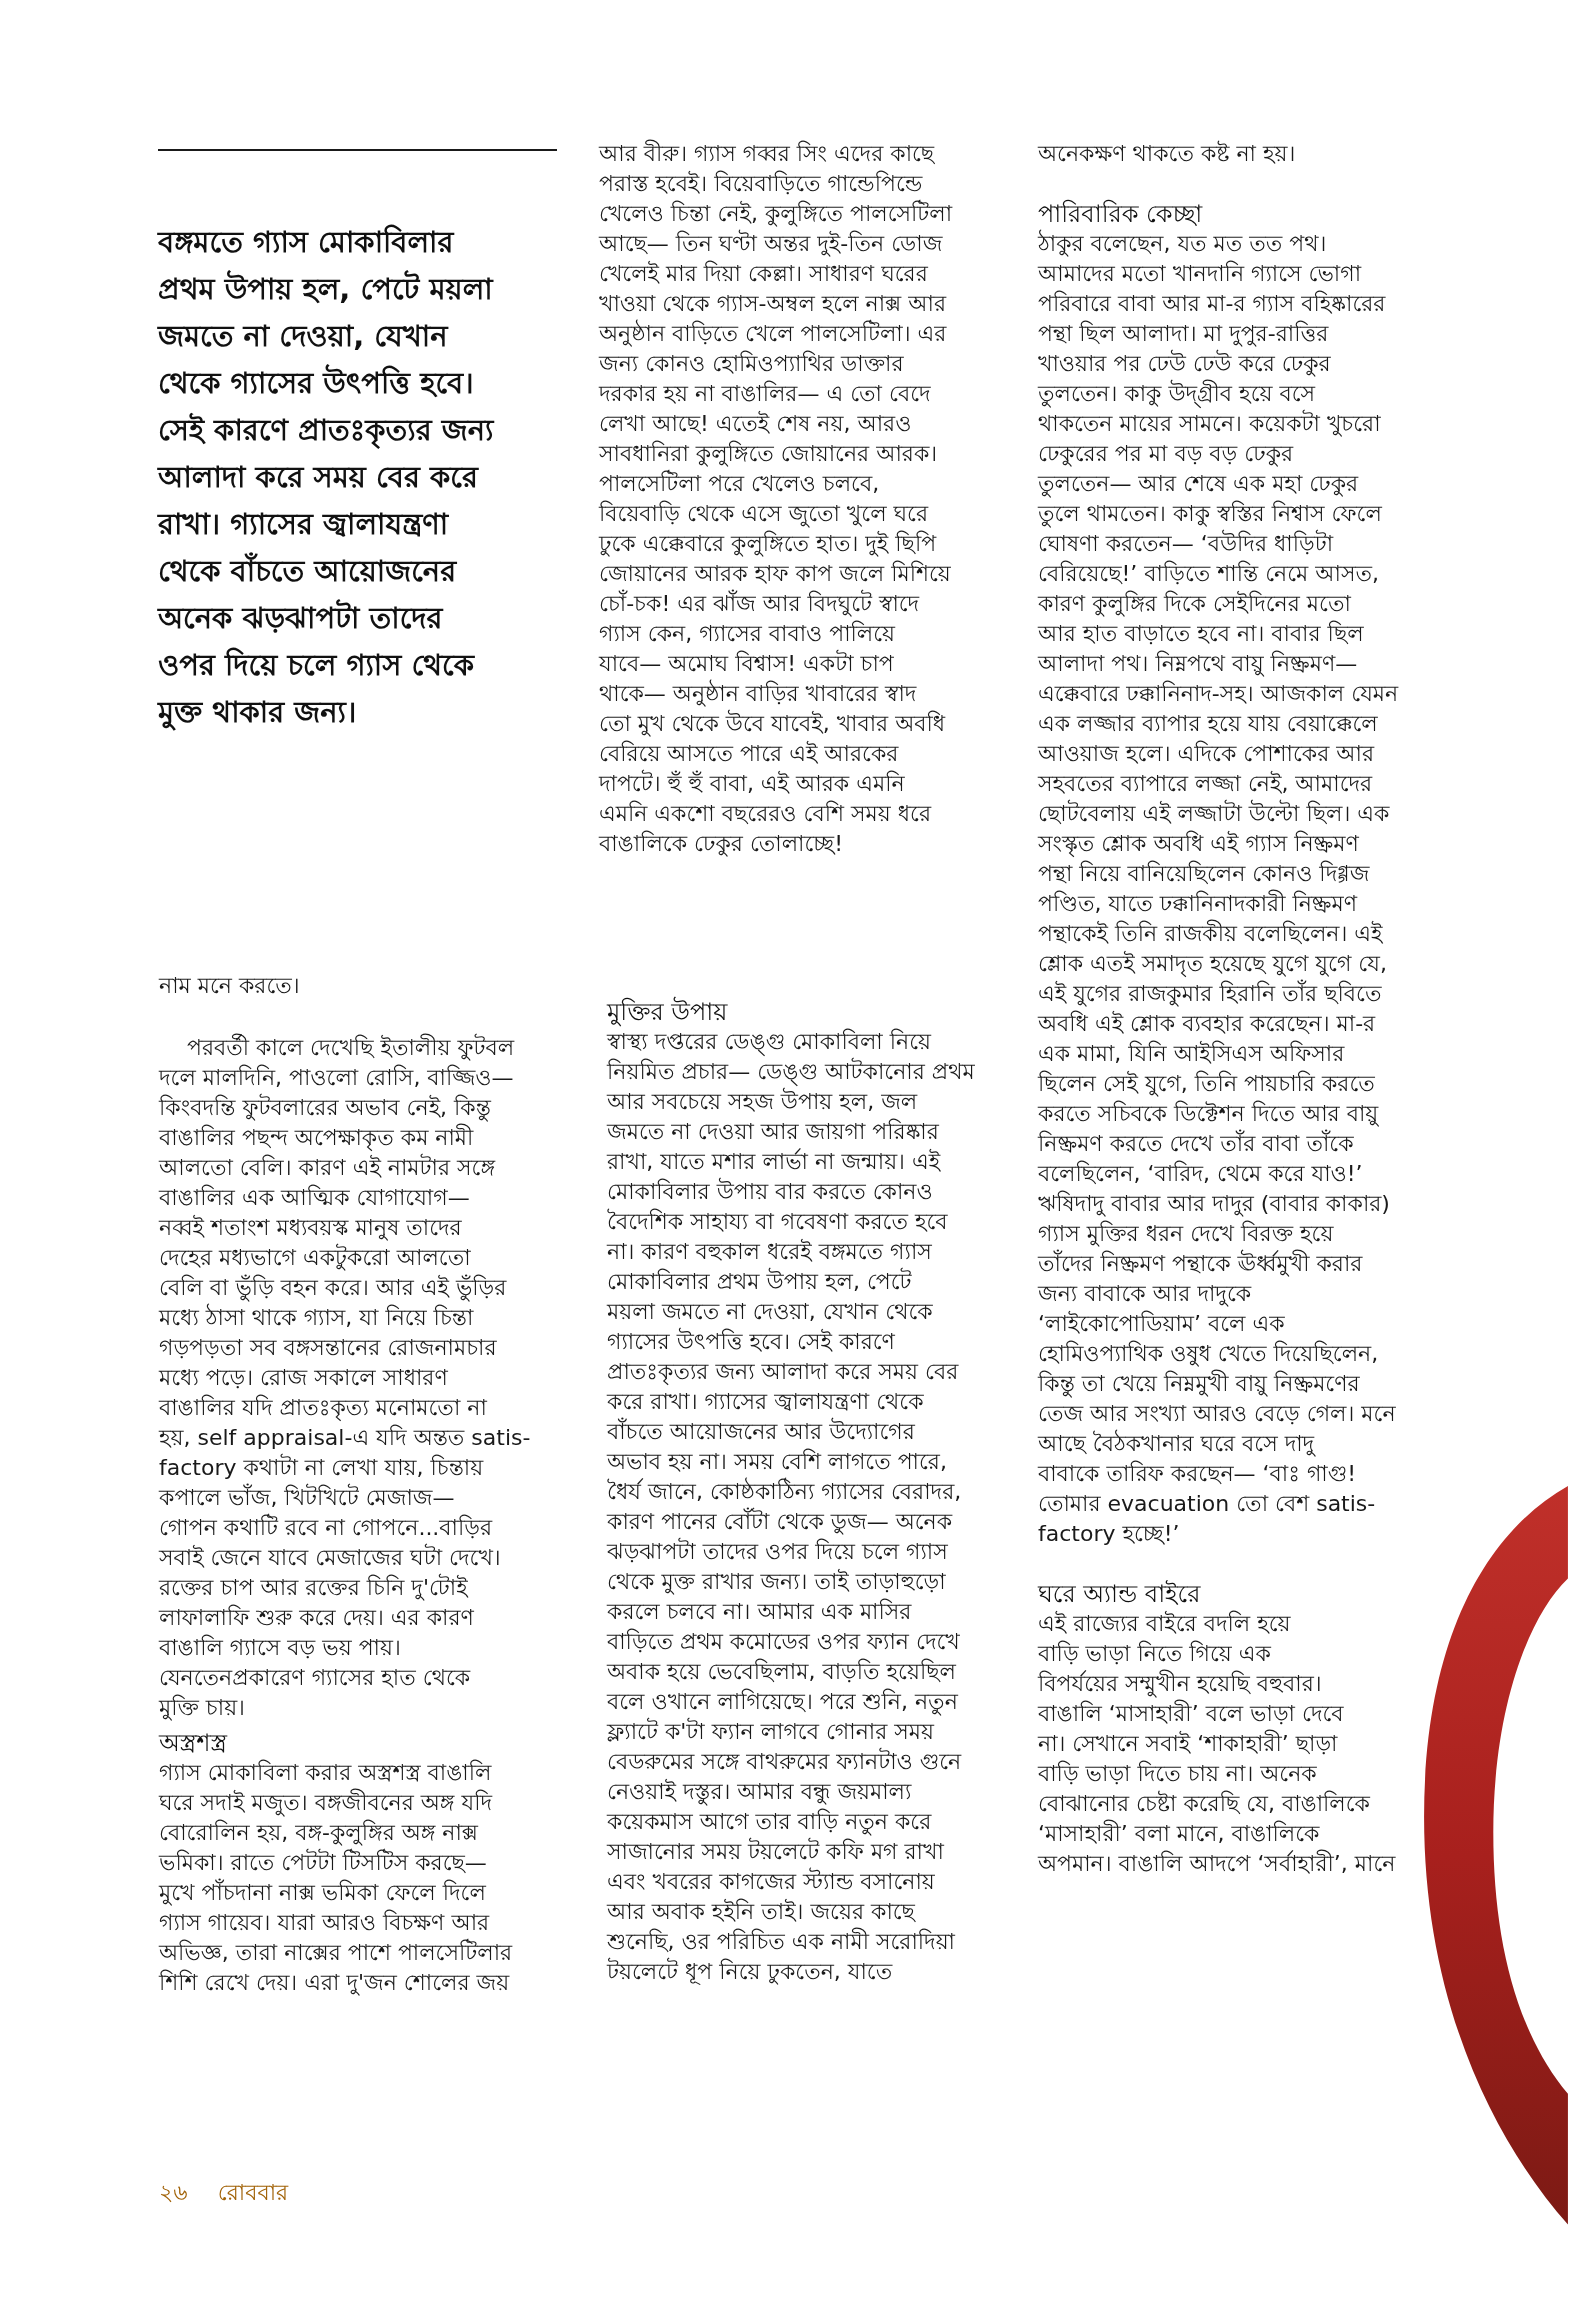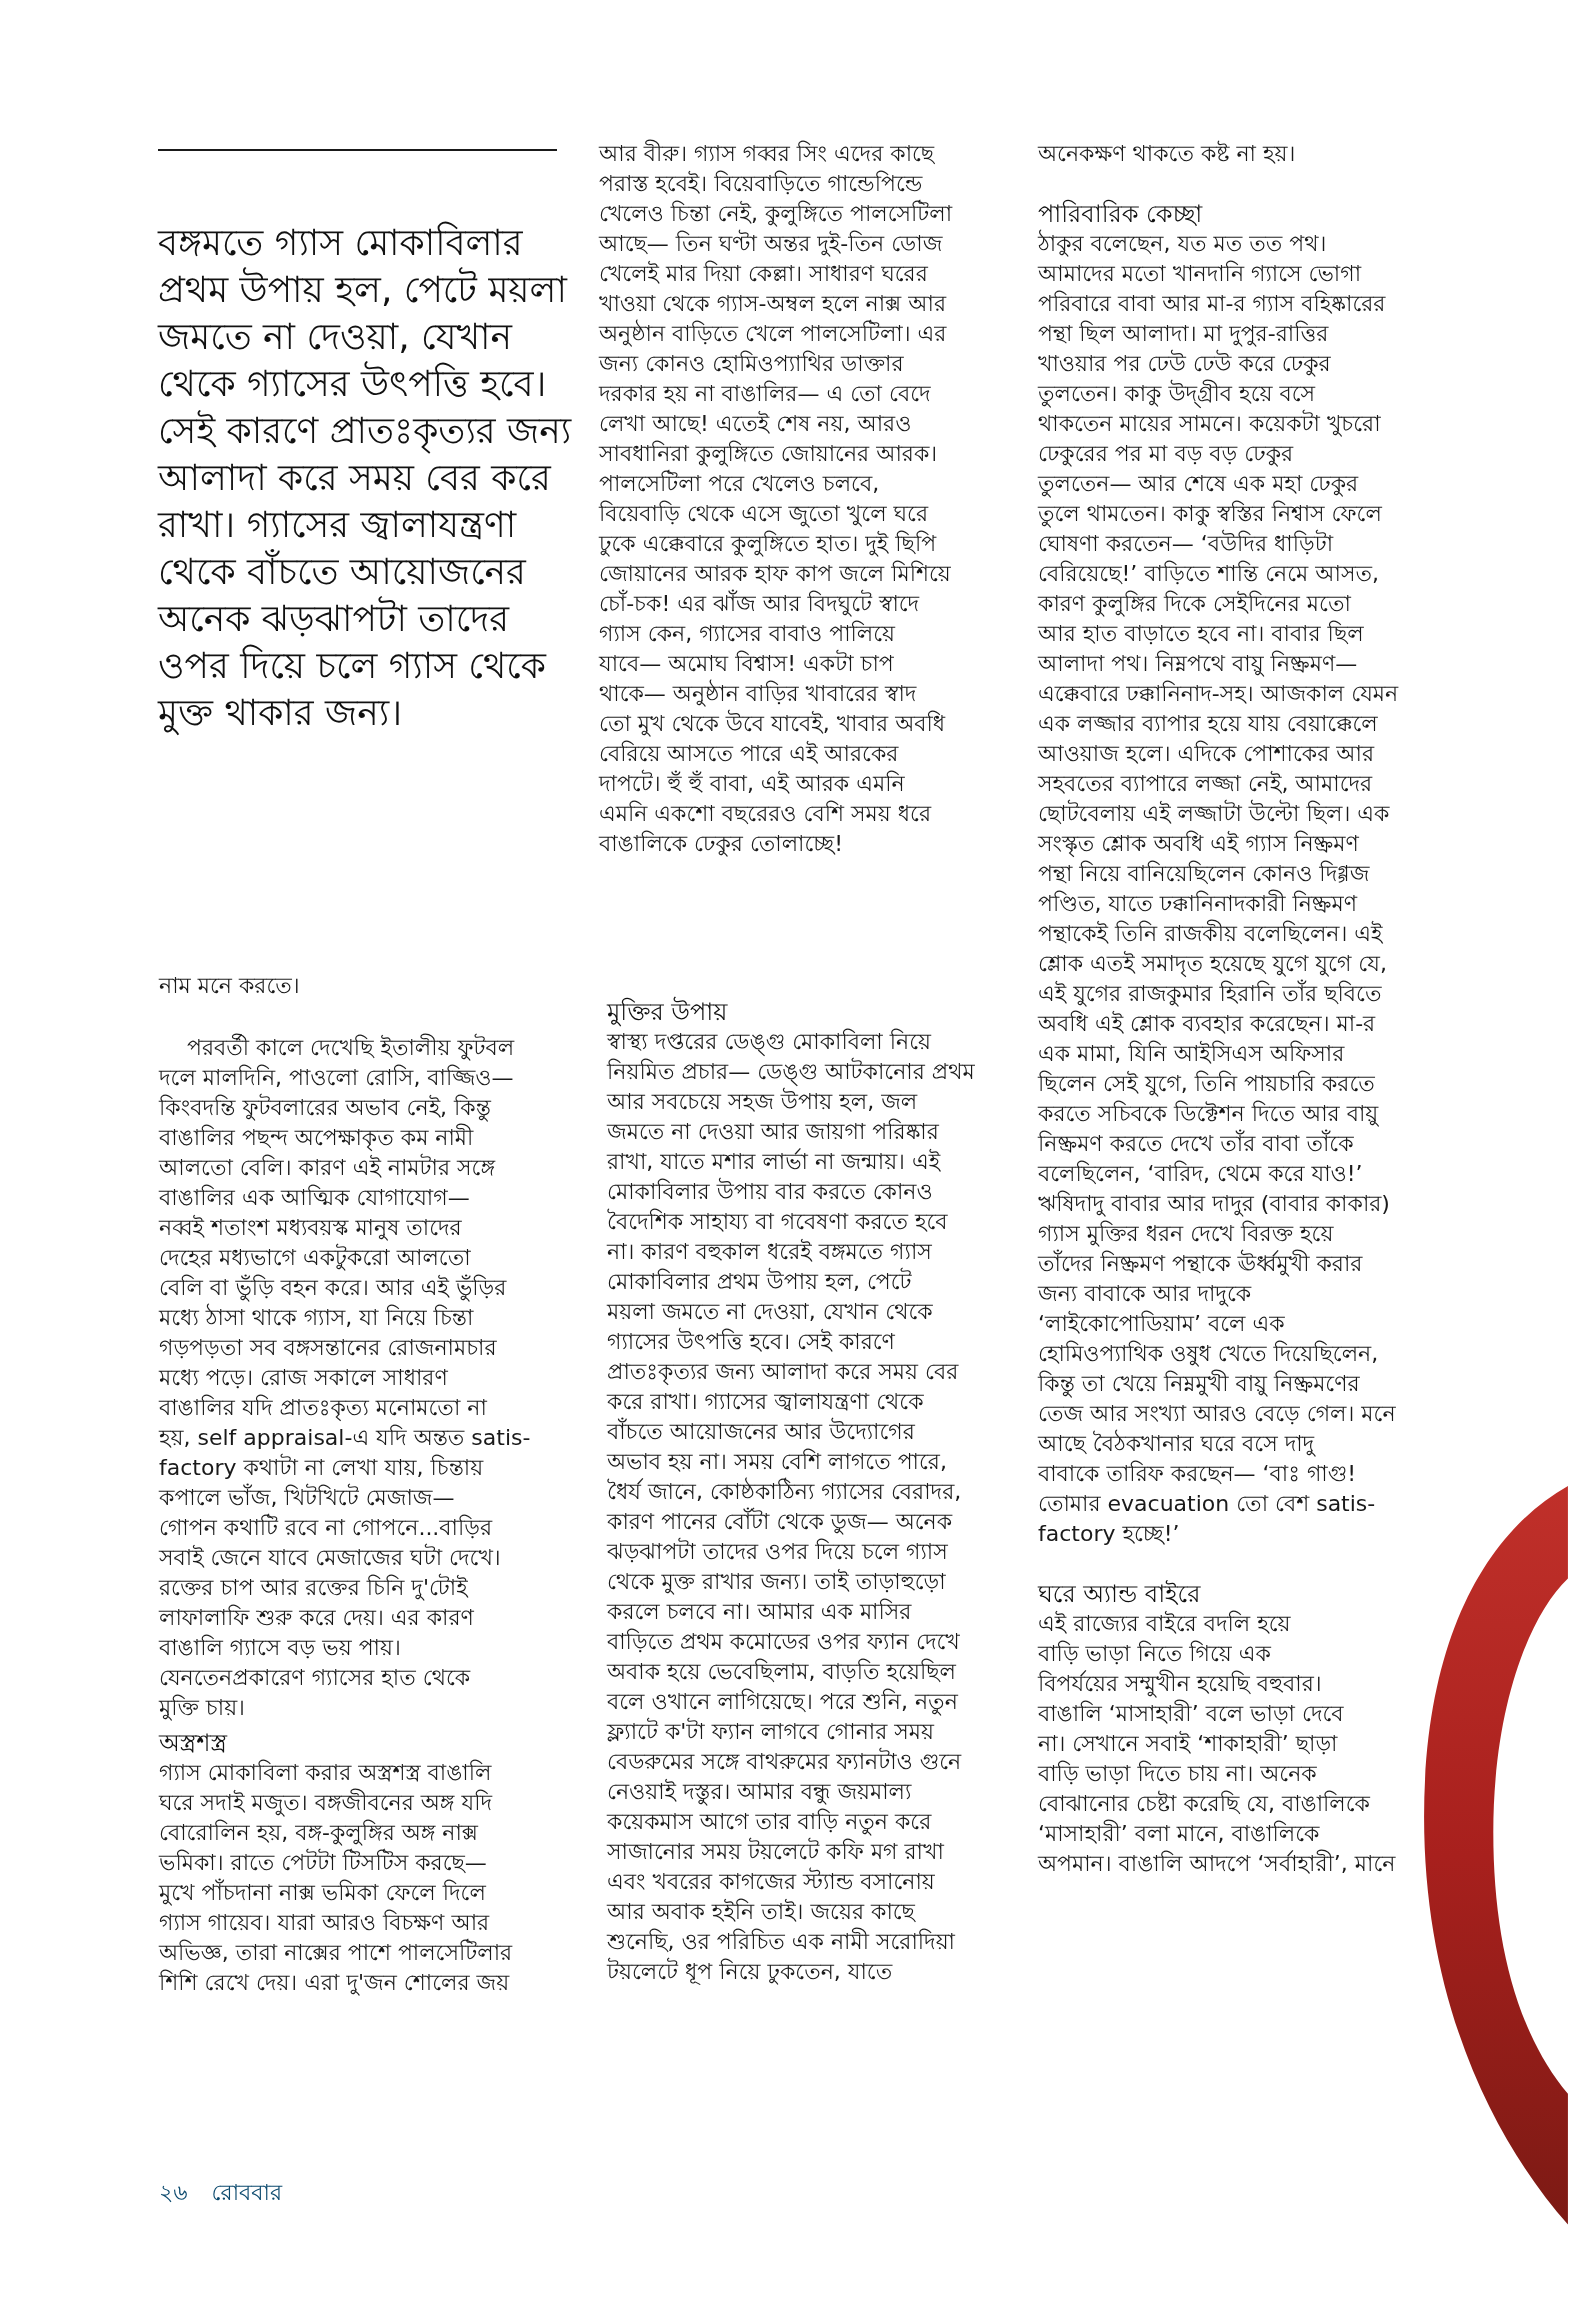--- a/index.html
+++ b/index.html
@@ -3,36 +3,36 @@
 <meta charset="utf-8">
 <style>
   html, body { margin: 0; padding: 0; background: #ffffff; }
   body { width: 1591px; height: 2319px; position: relative; overflow: hidden;
          font-family: "DejaVu Sans", sans-serif; color: #1a1a1a; }
   .page { position: absolute; left: 0; top: 0; width: 1591px; height: 2319px; }
 
   .rule { position: absolute; left: 158px; top: 149px; width: 399px; height: 2.3px; background: #1a1a1a; }
 
   .pullquote { position: absolute; left: 158px; top: 219px; width: 416px;
-               font-weight: normal; font-size: 36px; line-height: 47px; color: #111; }
+               font-weight: bold; font-size: 29px; line-height: 47px; color: #111; }
   .pullquote .ln { display: block; white-space: nowrap; }
 
   .col { position: absolute; font-size: 22px; line-height: 30px; color: #1a1a1a; }
   .col .ln { display: block; white-space: nowrap; }
   .col .ln.indent { padding-left: 28px; margin-top: 32px; }
   .col .gap { display: block; height: 30px; }
   .col .sub { display: block; white-space: nowrap; font-size: 24px; color: #111; }
 
   .col-left  { left: 159px;  top: 971px; width: 408px; }
   .col-left-2 { left: 159px; top: 1728px; width: 408px; }
   .col-mid   { left: 599px;  top: 139px;  width: 412px; }
   .col-mid-2 { left: 599px;  top: 997px; width: 412px; margin-left: 8px; }
   .col-right { left: 1038px; top: 139px;  width: 412px; }
 
-  .footer { position: absolute; left: 159px; top: 2175px; font-size: 22px; color: #0c4a6e; }
+  .footer { position: absolute; left: 159px; top: 2175px; font-size: 22px; color: #a16207; font-family: Liberation Mono, monospace; }
   .footer span { margin-right: 17px; }
 
   .arc { position: absolute; left: 1401px; top: 1463px; width: 190px; height: 777px; }
 </style>
 </head>
 <body>
 
 <div class="page">
 
   <div class="rule"></div>

